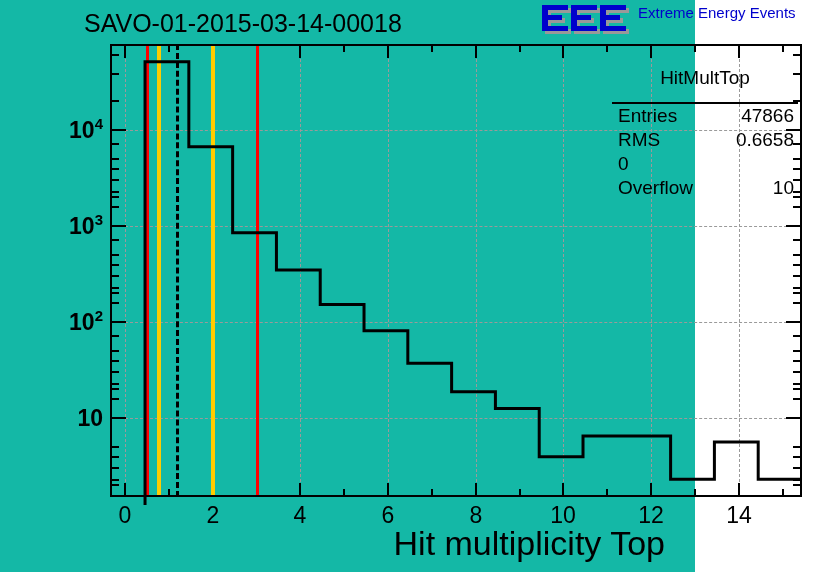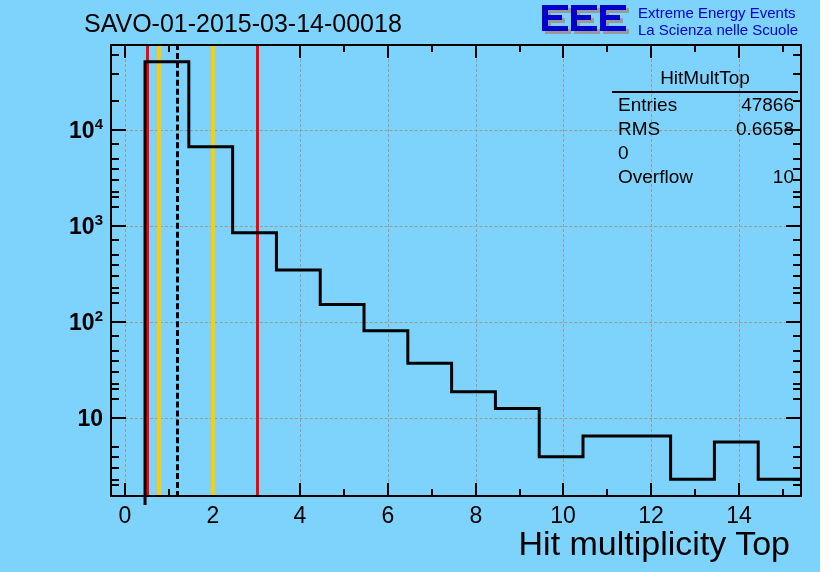--- a/index.html
+++ b/index.html
@@ -1,18 +1,18 @@
 <!DOCTYPE html>
 <html><head>
 <meta charset="utf-8">
 <style>
   html,body{margin:0;padding:0;background:#ffffff;}
   body{width:836px;height:572px;overflow:hidden;
        font-family:"Liberation Sans",sans-serif;color:#000;}
-  #root{position:relative;width:820px;height:572px;background:#7dd3fc;}
+  #root{position:relative;width:695px;height:572px;background:#14b8a6;}
 
   
   .title{position:absolute;left:84px;top:8px;font-size:25px;line-height:30px;
          white-space:nowrap;letter-spacing:0px;}
 
   
   .logo{position:absolute;left:540px;top:2px;width:296px;height:40px;}
   .logo-eee{position:absolute;left:0px;top:2px;width:92px;height:34px;}
   .logo-text{position:absolute;left:98px;top:2px;color:#0000CC;font-size:15px;
              line-height:17px;white-space:nowrap;font-weight:normal;}
@@ -41,21 +41,21 @@
 
   
   svg.hist{position:absolute;left:0;top:0;overflow:visible;}
 
   
   .vline{position:absolute;top:0;height:453px;width:0;}
 
   
   .stats{position:absolute;left:612px;top:66px;width:186px;
          font-size:19px;line-height:24px;background:transparent;}
-  .stats .st-title{text-align:center;padding-bottom:1px;border-bottom:2px solid #000;
+  .stats .st-title{text-align:center;padding-bottom:12px;border-bottom:2px solid #000;
                    font-size:19px;}
   .stats .st-row{display:flex;justify-content:space-between;padding:0 4px 0 6px;align-items:flex-end;}
   .stats .st-row span{white-space:nowrap;}
 </style>
 </head>
 <body>
 
 <div id="root">
 
   <div class="title">SAVO-01-2015-03-14-00018</div>
@@ -86,21 +86,20 @@
         <rect x="31" y="11" width="20" height="5"></rect>
         <rect x="31" y="22" width="26" height="5"></rect>
         <rect x="60" y="1" width="26" height="5"></rect>
         <rect x="60" y="1" width="6" height="26"></rect>
         <rect x="60" y="11" width="20" height="5"></rect>
         <rect x="60" y="22" width="26" height="5"></rect>
       </g>
     </svg>
     <div class="logo-text">
       <div>Extreme Energy Events</div>
-      <div>La Scienza nelle Scuole</div>
     </div>
   </div>
 
   <div class="ylabwrap">
     <div class="ylab" style="top:130px;">10<sup>4</sup></div>
     <div class="ylab" style="top:226px;">10<sup>3</sup></div>
     <div class="ylab" style="top:322px;">10<sup>2</sup></div>
     <div class="ylab" style="top:418px;">10</div>
   </div>
 

